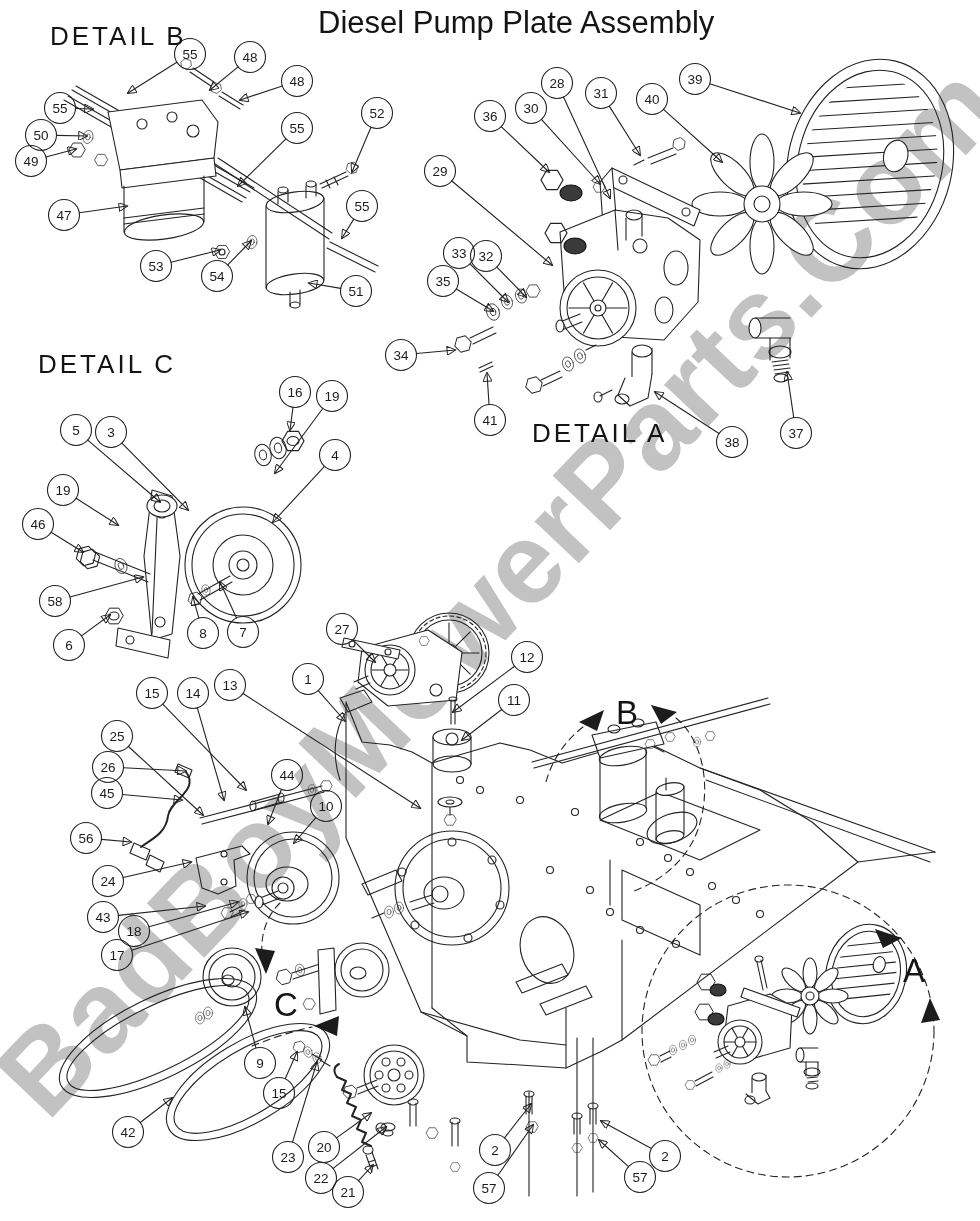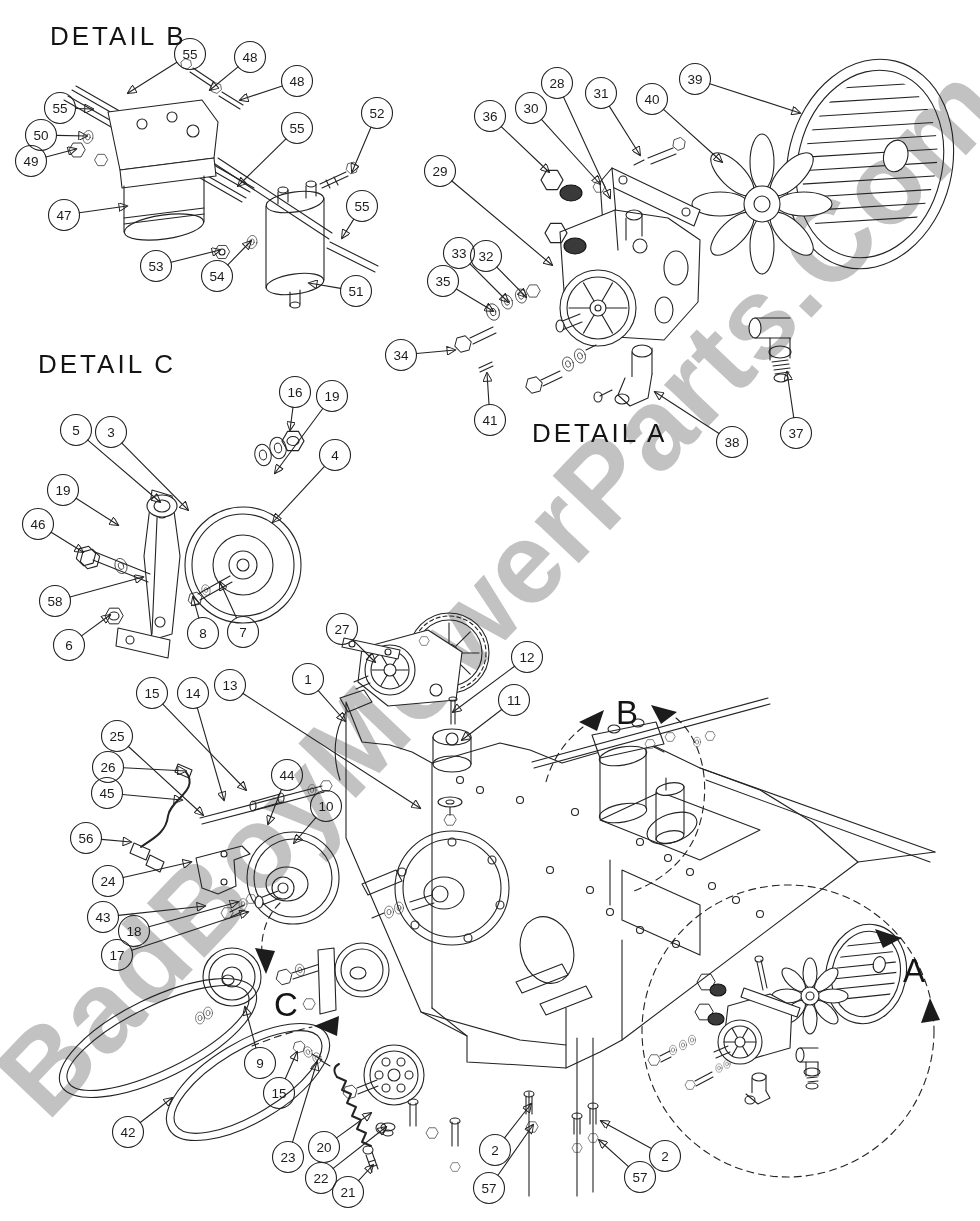--- a/index.html
+++ b/index.html
@@ -879,19 +879,20 @@
           <text x="665" y="1160.5" class="bubble-num">2</text>
         </g>
         <g>
           <line x1="628.4929066779958" y1="1166.6155499289232" x2="599" y2="1140" class="leader" marker-end="url(#arrowhead)"></line>
           <circle cx="640" cy="1177" r="15.5" class="bubble"></circle>
           <text x="640" y="1181.5" class="bubble-num">57</text>
         </g>
       </g>
   </svg>
 
+  <div class="lbl title">Diesel Pump Plate Assembly</div>
   <div class="lbl detail d-b">DETAIL  B</div>
   <div class="lbl detail d-c">DETAIL  C</div>
   <div class="lbl detail d-a">DETAIL  A</div>
   <div class="lbl viewletter v-b">B</div>
   <div class="lbl viewletter v-c">C</div>
   <div class="lbl viewletter v-a">A</div>
 </div>
 
 </body></html>

